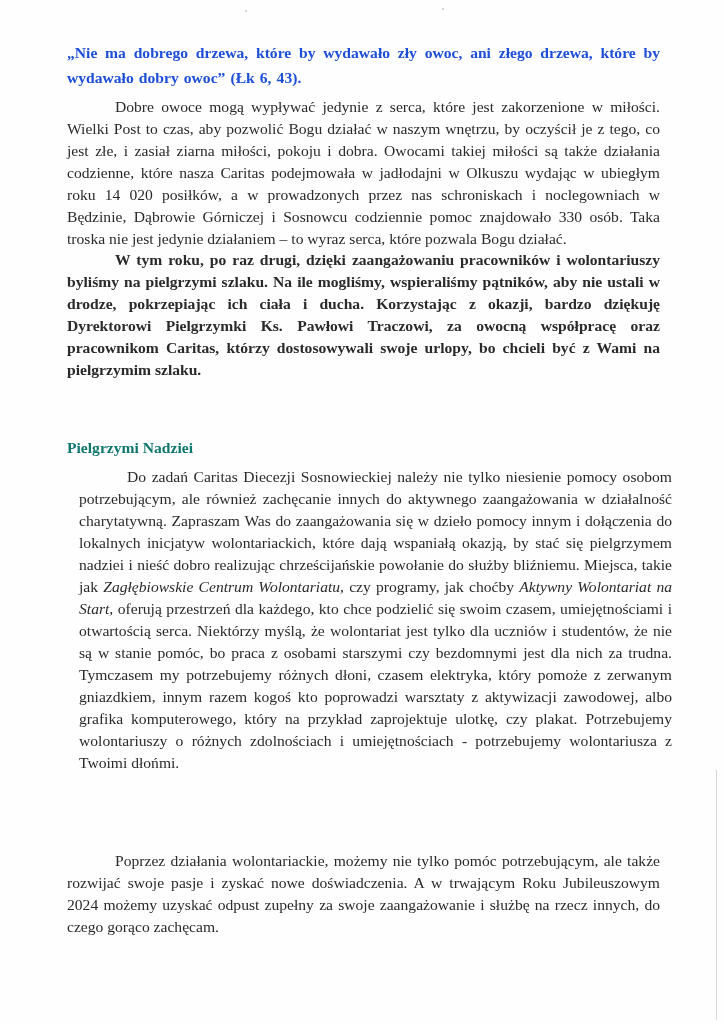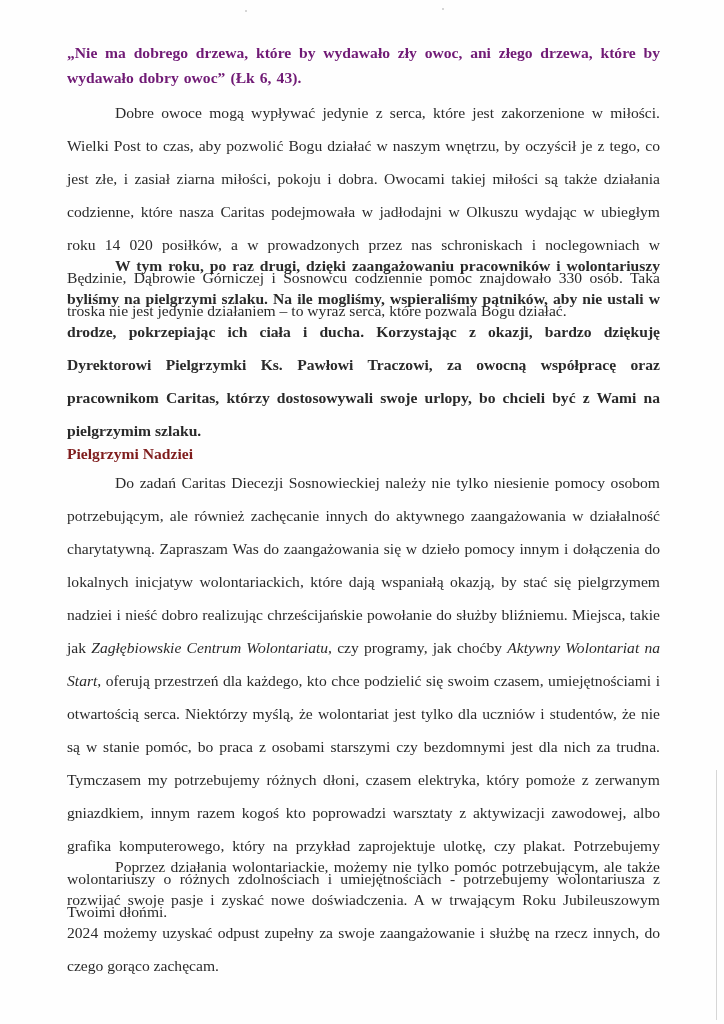--- a/index.html
+++ b/index.html
@@ -19,40 +19,40 @@
     position: absolute;
     left: 0; top: 0;
     width: 724px; height: 1024px;
     background: #fefefe;
   }
   .text-block {
     position: absolute;
     left: 67px;
     width: 593px;
     font-size: 15.6px;
-    line-height: 33px;
+    line-height: 22px;
     text-align: justify;
   }
   .quote {
     top: 40px;
     font-weight: bold;
     font-size: 15.6px;
     line-height: 25px;
-    color: #701a75;
+    color: #1d4ed8;
     word-spacing: 1.2px;
   }
   .p1 { top: 96px; }
   .p2 { top: 249px; font-weight: bold; }
   .heading {
     top: 437px;
     font-weight: bold;
     font-size: 15.6px;
-    color: #7f1d1d;
+    color: #0f766e;
   }
-  .p3 { top: 466px; }
+  .p3 { top: 466px; margin-left: 12px; }
   .p4 { top: 850px; }
   p {
     margin: 0;
     text-indent: 48px;
   }
   .no-indent { text-indent: 0; }
   em { font-style: italic; }
   .scan-line {
     position: absolute;
     left: 716px;

